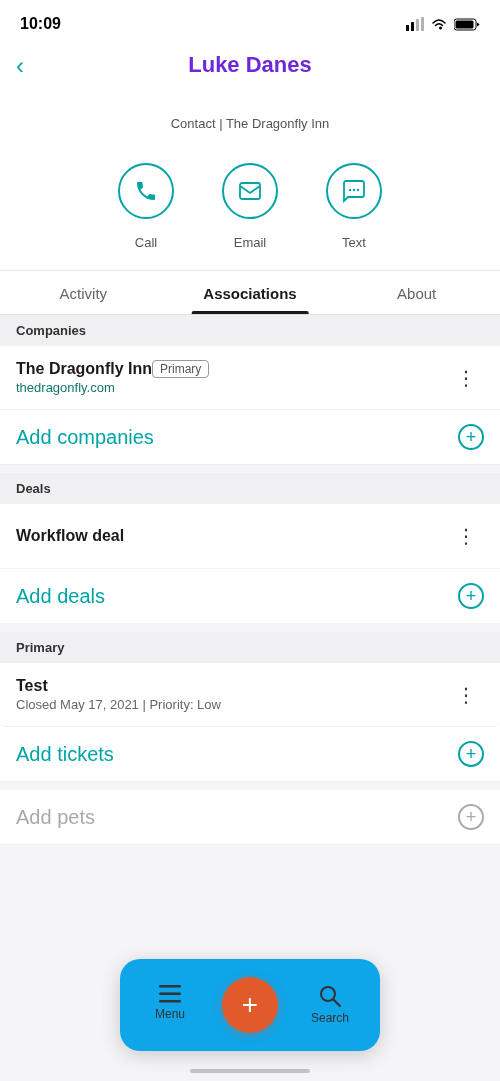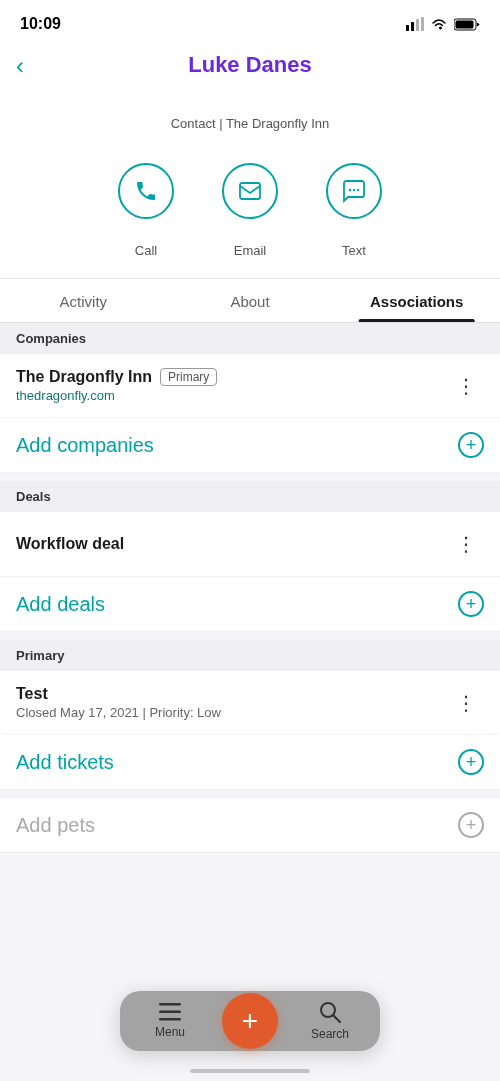--- a/index.html
+++ b/index.html
@@ -67,21 +67,21 @@
       display: flex;
       justify-content: center;
       gap: 48px;
       padding: 16px 0 20px;
       border-bottom: 1px solid #e8e8e8;
     }
     .action-btn {
       display: flex;
       flex-direction: column;
       align-items: center;
-      gap: 24px;
+      gap: 16px;
       cursor: pointer;
     }
     .action-btn-circle {
       width: 56px;
       height: 56px;
       border-radius: 50%;
       border: 2px solid #00a4a6;
       display: flex;
       align-items: center;
       justify-content: center;
@@ -147,21 +147,20 @@
       justify-content: space-between;
       padding: 14px 16px;
       border-bottom: 1px solid #f0f0f0;
     }
     .company-info {
       flex: 1;
     }
     .company-name-row {
       display: flex;
       align-items: center;
-      gap: 8px;
     }
     .company-name {
       font-size: 16px;
       font-weight: 600;
       color: #1a1a1a;
     }
     .primary-badge {
       border: 1px solid #999;
       border-radius: 4px;
       padding: 1px 7px;
@@ -260,27 +259,27 @@
 
     
     .bottom-nav-container {
       position: fixed;
       bottom: 30px;
       left: 50%;
       transform: translateX(-50%);
       width: 260px;
     }
     .bottom-nav {
-      background: #a3a3a3;
+      background: #0ea5e9;
       border-radius: 20px;
       box-shadow: 0 4px 20px rgba(0,0,0,0.18);
       display: flex;
-      align-items: center;
-      justify-content: space-between;
-      padding: 10px 20px;
+      align-items: flex-start;
+      justify-content: space-between;
+      padding: 26px 20px;
       position: relative;
     }
     .nav-item {
       display: flex;
       flex-direction: column;
       align-items: center;
       gap: 4px;
       cursor: pointer;
       min-width: 60px;
     }
@@ -389,22 +388,22 @@
         <circle cx="12" cy="11" r="1.2" fill="#00a4a6"></circle>
         <circle cx="16" cy="11" r="1.2" fill="#00a4a6"></circle>
       </svg>
     </div>
     <span class="action-btn-label">Text</span>
   </div>
 </div>
 
 <div class="tabs">
   <div class="tab">Activity</div>
+  <div class="tab active">Associations</div>
   <div class="tab">About</div>
-  <div class="tab active">Associations</div>
 </div>
 
 <div class="content">
 
   <div class="section-header">
     <span>Companies</span>
   </div>
   <div class="section-body">
     <div class="company-row">
       <div class="company-info">

